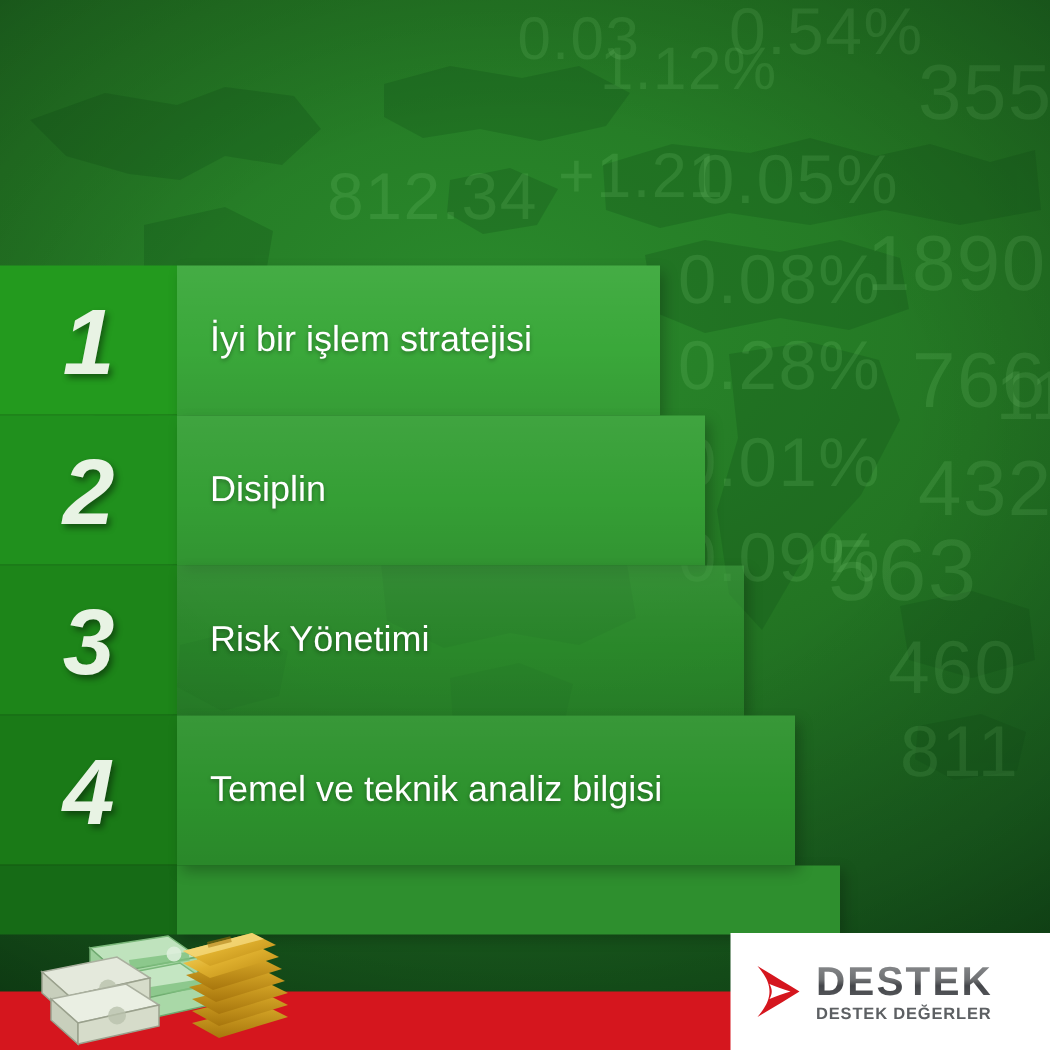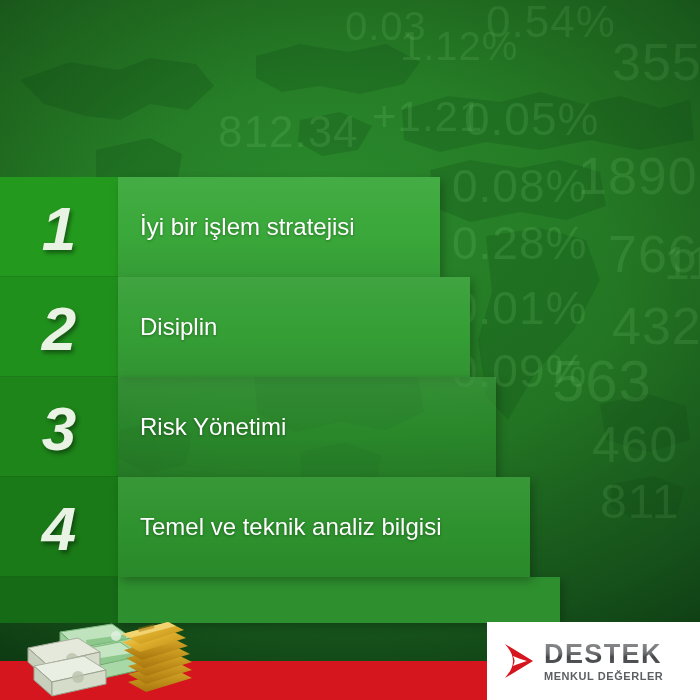--- a/index.html
+++ b/index.html
@@ -354,17 +354,17 @@
 
   <div class="logo-panel">
     <div class="logo-mark">
       <svg viewBox="0 0 34 38" aria-hidden="true">
         <path d="M4 2 C14 8, 24 14, 32 19 C24 24, 14 30, 4 36 C9 30, 12 25, 12 19 C12 13, 9 8, 4 2 Z" fill="#d5161e"></path>
         <path d="M12 14 C17 16, 22 18, 26 19 C22 20, 17 22, 12 24 C13 22, 13.5 20.5, 13.5 19 C13.5 17.5, 13 16, 12 14 Z" fill="#ffffff"></path>
       </svg>
     </div>
     <div class="logo-words">
       <span class="logo-main">DESTEK</span>
-      <span class="logo-sub">MENKUL DEĞERLER</span>
+      <span class="logo-sub">DESTEK DEĞERLER</span>
     </div>
   </div>
 
 </div>
 
 </body></html>

